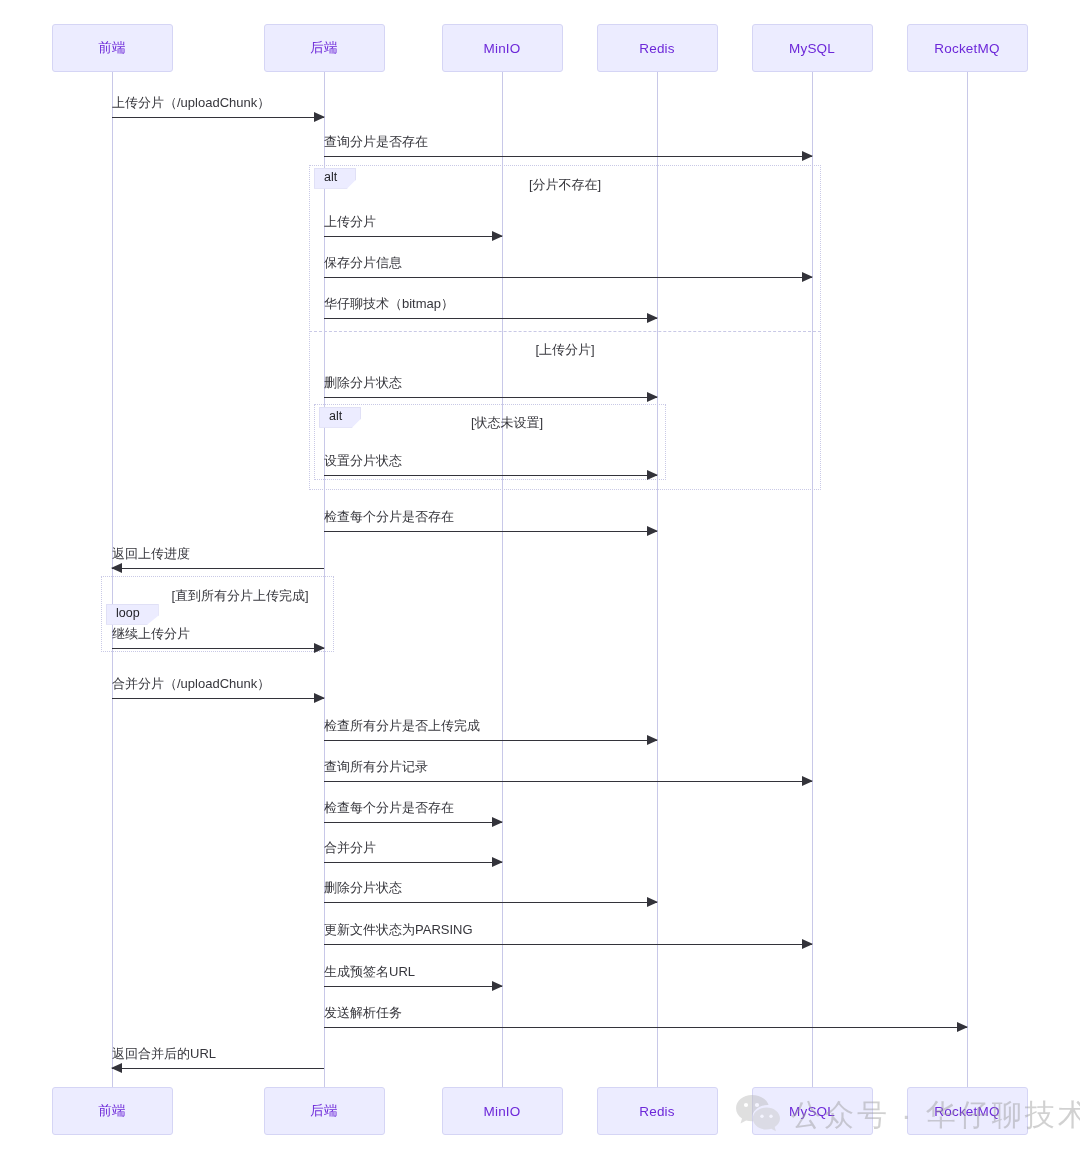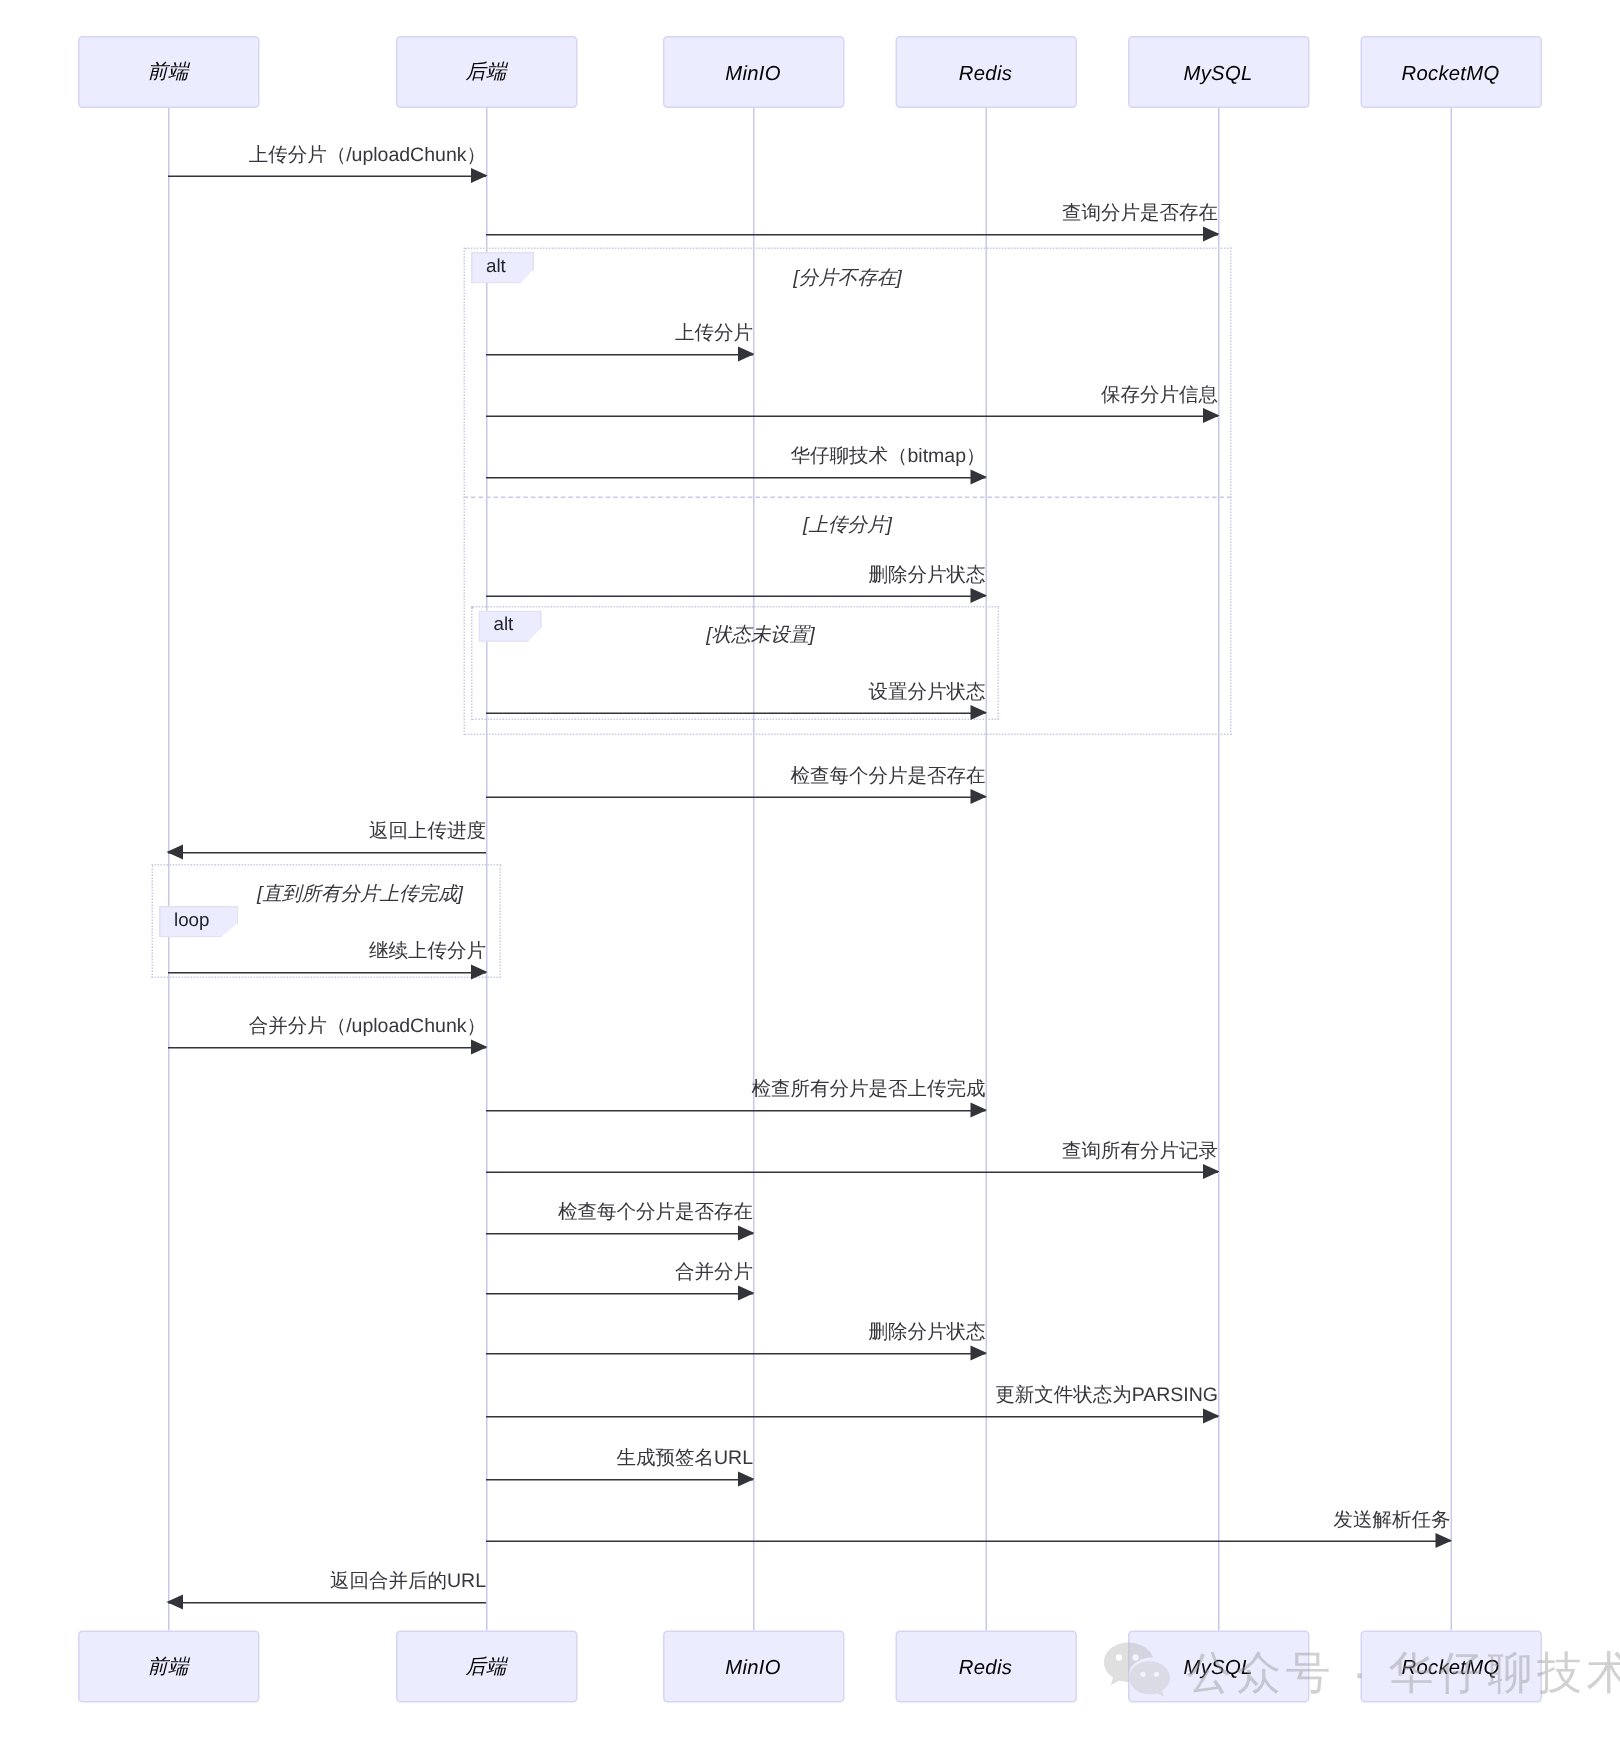--- a/index.html
+++ b/index.html
@@ -18,23 +18,22 @@
   .actor-box{
     position:absolute;
     box-sizing:border-box;
     background:#ECECFF;
     border:1px solid #d5d5f5;
     border-radius:3px;
     display:flex;
     align-items:center;
     justify-content:center;
     font-size:13.5px;
-    color:#000000;
+    color:#6d28d9;
     letter-spacing:.2px;
-    font-style:italic;
   }
   
   .lifeline{
     position:absolute;
     width:1px;
     background:#c8c8e8;
   }
   
   .msg{position:absolute;height:0;}
   .msg .line{
@@ -50,26 +49,25 @@
     width:0;height:0;
     border-top:5.5px solid transparent;
     border-bottom:5.5px solid transparent;
   }
   .msg.r .head{right:-1px;border-left:11px solid #33333a;}
   .msg.l .head{left:-1px;border-right:11px solid #33333a;}
   .msg .label{
     position:absolute;
     bottom:7px;
     left:0;right:0;
-    text-align:right;
+    text-align:left;
     font-size:13px;
     color:#36363c;
     white-space:nowrap;
     line-height:1.1;
-    padding-left:41px;
   }
   
   .frag{
     position:absolute;
     box-sizing:border-box;
     border:1.2px dotted #c9c9e6;
     background:transparent;
   }
   .frag-sep{
     position:absolute;
@@ -87,21 +85,20 @@
     -webkit-clip-path:polygon(0 0,100% 0,100% 55%,78% 100%,0 100%);
     clip-path:polygon(0 0,100% 0,100% 55%,78% 100%,0 100%);
     padding-right:18px;
   }
   .frag-cond{
     position:absolute;
     font-size:13px;
     color:#36363c;
     white-space:nowrap;
     text-align:center;
-    font-style:italic;
   }
   
   #watermark{
     position:absolute;
     display:flex;
     align-items:center;
     gap:10px;
     opacity:.45;
     pointer-events:none;
   }

